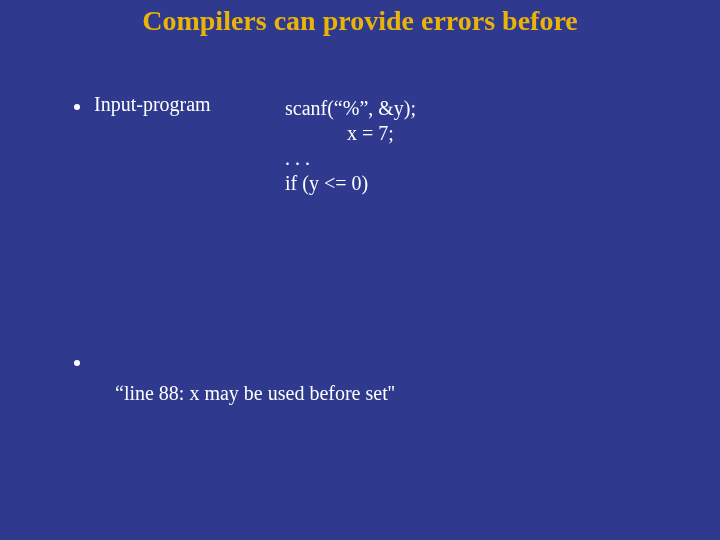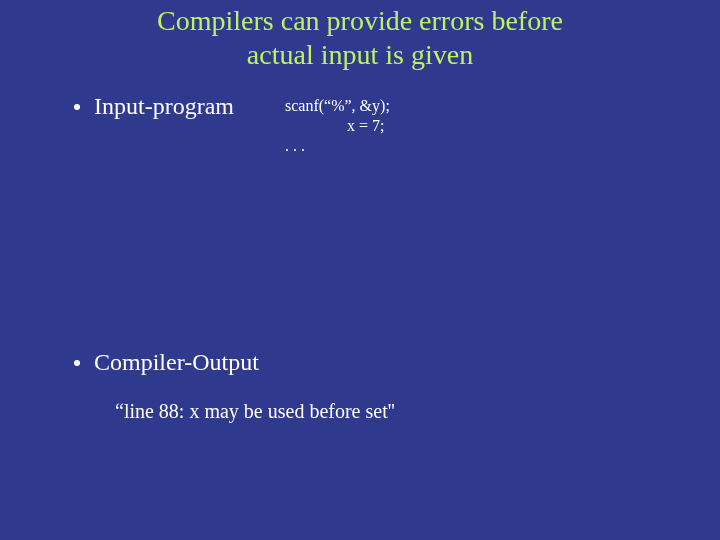--- a/index.html
+++ b/index.html
@@ -11,80 +11,79 @@
       font-family: "Times New Roman", Times, serif;
       overflow: hidden;
       position: relative;
     }
     .title {
       position: absolute;
       top: 4px;
       left: 0;
       width: 100%;
       text-align: center;
-      color: #bef264;
+      color: #eab308;
       font-size: 28px;
       line-height: 1.2;
-      font-weight: normal;
+      font-weight: bold;
     }
     .bullet-row {
       position: absolute;
       display: flex;
       align-items: flex-start;
     }
     .bullet-dot {
       width: 6px;
       height: 6px;
       background: #ffffff;
       border-radius: 50%;
       margin-top: 12px;
       margin-right: 14px;
       flex: none;
     }
     .bullet-text {
-      font-size: 24px;
+      font-size: 20px;
       line-height: 1.2;
     }
     .b1 { left: 74px; top: 92px; }
     .b2 { left: 74px; top: 348px; }
     .code-block {
       position: absolute;
       left: 285px;
       top: 96px;
-      font-size: 16px;
+      font-size: 20px;
       line-height: 1.25;
       white-space: nowrap;
     }
     .code-line { display: block; }
     .indent1 { padding-left: 62px; }
     .tab-right { display: inline-block; padding-left: 28px; }
     .output-line {
       position: absolute;
       left: 115px;
-      top: 400px;
+      top: 382px;
       font-size: 20px;
     }
   </style>
 </head>
 <body>
 
 <div class="title">
   <span>Compilers can provide errors  before</span><br>
-  <span>actual input is given</span>
 </div>
 
 <div class="bullet-row b1">
   <span class="bullet-dot"></span>
   <span class="bullet-text">Input-program</span>
 </div>
 
 <div class="code-block">
   <span class="code-line">scanf(“%”,  &amp;y);</span>
   <span class="code-line indent1">x = 7;</span>
   <span class="code-line">. . .</span>
+  <span class="code-line"> if  (y &lt;= 0)</span>
 </div>
 
 <div class="bullet-row b2">
   <span class="bullet-dot"></span>
-  <span class="bullet-text">Compiler-Output</span>
 </div>
 
 <div class="output-line">“line 88: x may be used before set''</div>
 
 </body></html>

